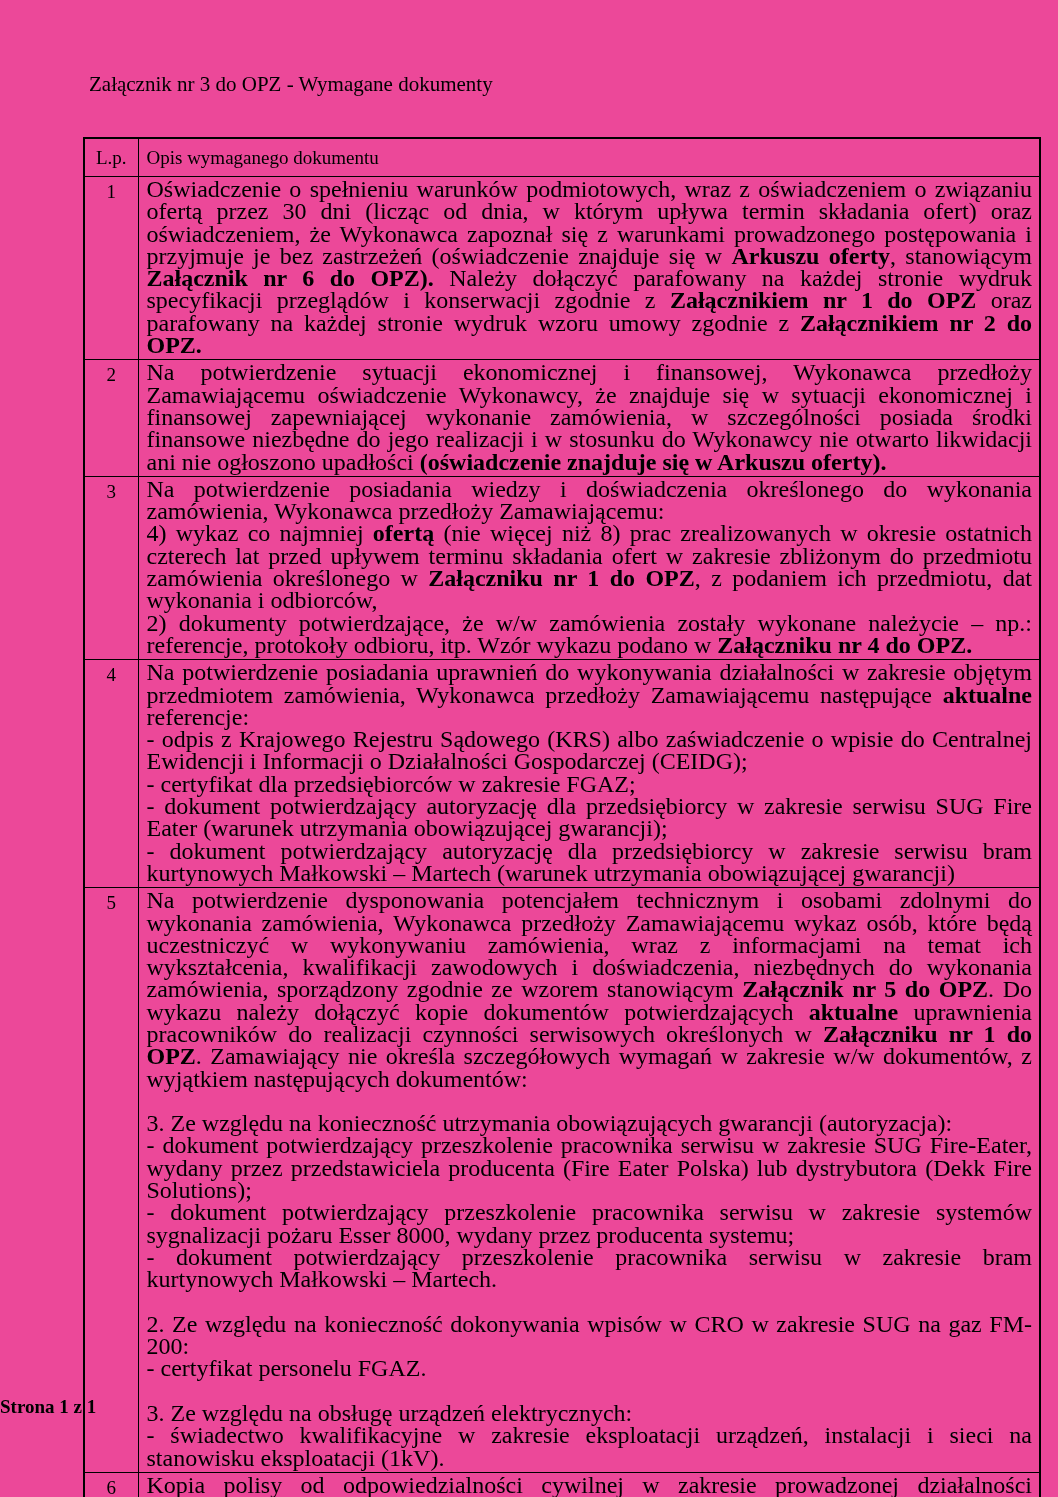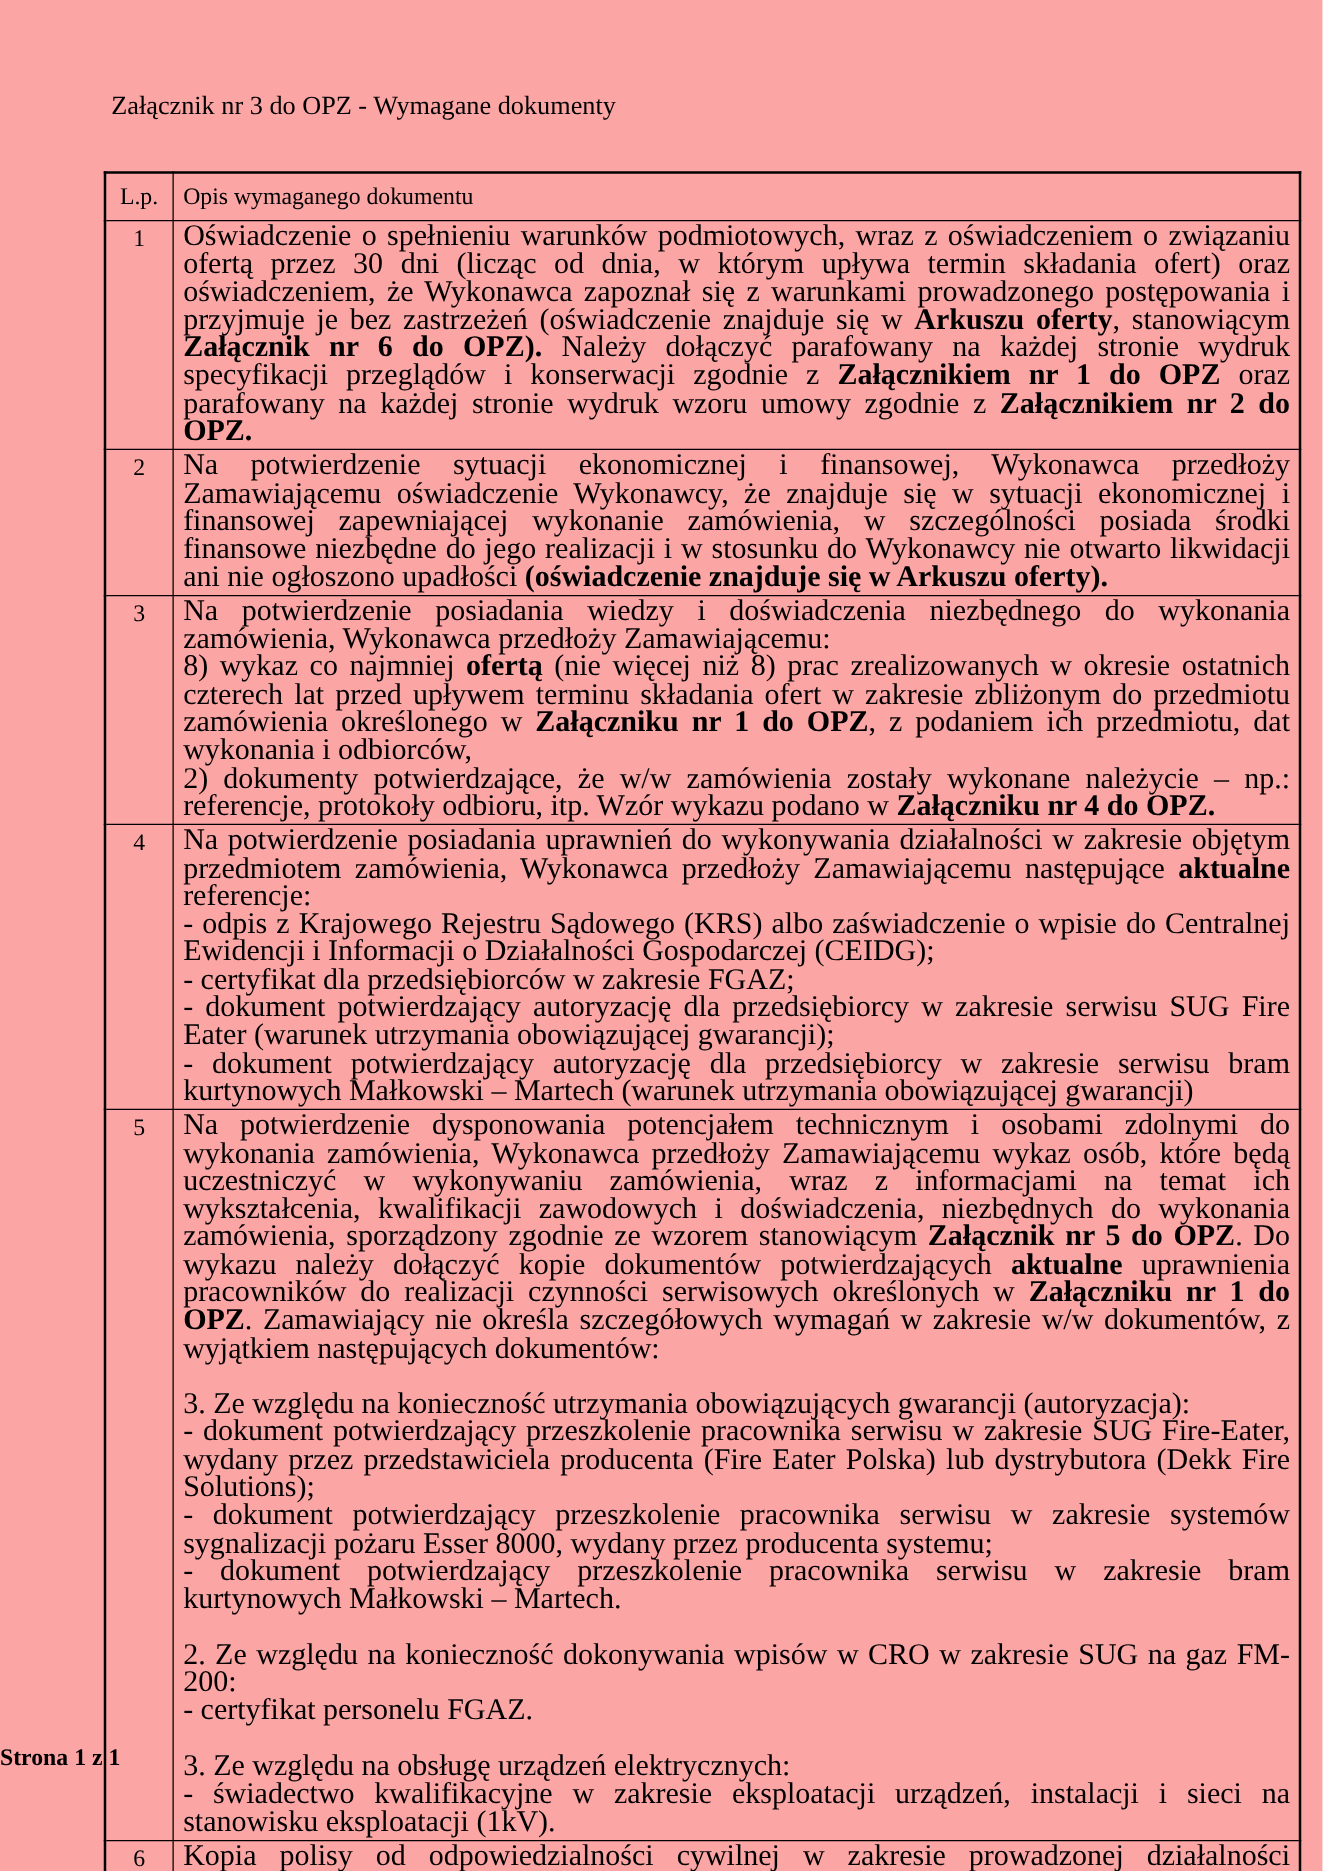--- a/index.html
+++ b/index.html
@@ -1,20 +1,20 @@
 <!DOCTYPE html>
 <html><head>
 <meta charset="utf-8">
 <style>
   html, body { margin: 0; padding: 0; background: #ffffff; }
   .page {
     position: relative;
     width: 1058px;
     height: 1497px;
-    background: #fca5a5;
+    background: #ec4899;
     color: #000000;
     font-family: "Liberation Serif", "DejaVu Serif", serif;
     overflow: hidden;
   }
   .doc-title {
     position: absolute;
     left: 89px;
     top: 72px;
     font-size: 21px;
     white-space: nowrap;
@@ -96,22 +96,22 @@
         </tr>
         <tr>
           <td class="lp-cell">2</td>
           <td class="desc-cell">
             <div class="para"><span>Na potwierdzenie sytuacji ekonomicznej i finansowej, Wykonawca przedłoży Zamawiającemu oświadczenie Wykonawcy, że znajduje się w sytuacji ekonomicznej i finansowej zapewniającej wykonanie zamówienia, w szczególności posiada środki finansowe niezbędne do jego realizacji i w stosunku do Wykonawcy nie otwarto likwidacji ani nie ogłoszono upadłości </span><b>(oświadczenie znajduje się w Arkuszu oferty).</b></div>
           </td>
         </tr>
         <tr>
           <td class="lp-cell">3</td>
           <td class="desc-cell">
-            <div class="para"><span>Na potwierdzenie posiadania wiedzy i doświadczenia niezbędnego do wykonania zamówienia, Wykonawca przedłoży Zamawiającemu:</span></div>
-            <div class="para"><span>8) wykaz co najmniej </span><b>ofertą</b><span> (nie więcej niż 8) prac zrealizowanych w okresie ostatnich czterech lat przed upływem terminu składania ofert w zakresie zbliżonym do przedmiotu zamówienia określonego w </span><b>Załączniku nr 1 do OPZ</b><span>, z podaniem ich przedmiotu, dat wykonania i odbiorców,</span></div>
+            <div class="para"><span>Na potwierdzenie posiadania wiedzy i doświadczenia określonego do wykonania zamówienia, Wykonawca przedłoży Zamawiającemu:</span></div>
+            <div class="para"><span>4) wykaz co najmniej </span><b>ofertą</b><span> (nie więcej niż 8) prac zrealizowanych w okresie ostatnich czterech lat przed upływem terminu składania ofert w zakresie zbliżonym do przedmiotu zamówienia określonego w </span><b>Załączniku nr 1 do OPZ</b><span>, z podaniem ich przedmiotu, dat wykonania i odbiorców,</span></div>
             <div class="para"><span>2) dokumenty potwierdzające, że w/w zamówienia zostały wykonane należycie – np.: referencje, protokoły odbioru, itp. Wzór wykazu podano w </span><b>Załączniku nr 4 do OPZ.</b></div>
           </td>
         </tr>
         <tr>
           <td class="lp-cell">4</td>
           <td class="desc-cell">
             <div class="para"><span>Na potwierdzenie posiadania uprawnień do wykonywania działalności w zakresie objętym przedmiotem zamówienia, Wykonawca przedłoży Zamawiającemu następujące </span><b>aktualne</b><span> referencje:</span></div>
             <div class="para"><span>- odpis z Krajowego Rejestru Sądowego (KRS) albo zaświadczenie o wpisie do Centralnej Ewidencji i Informacji o Działalności Gospodarczej (CEIDG);</span></div>
             <div class="para"><span>- certyfikat dla przedsiębiorców w zakresie FGAZ;</span></div>
             <div class="para"><span>- dokument potwierdzający autoryzację dla przedsiębiorcy w zakresie serwisu SUG Fire Eater (warunek utrzymania obowiązującej gwarancji);</span></div>

